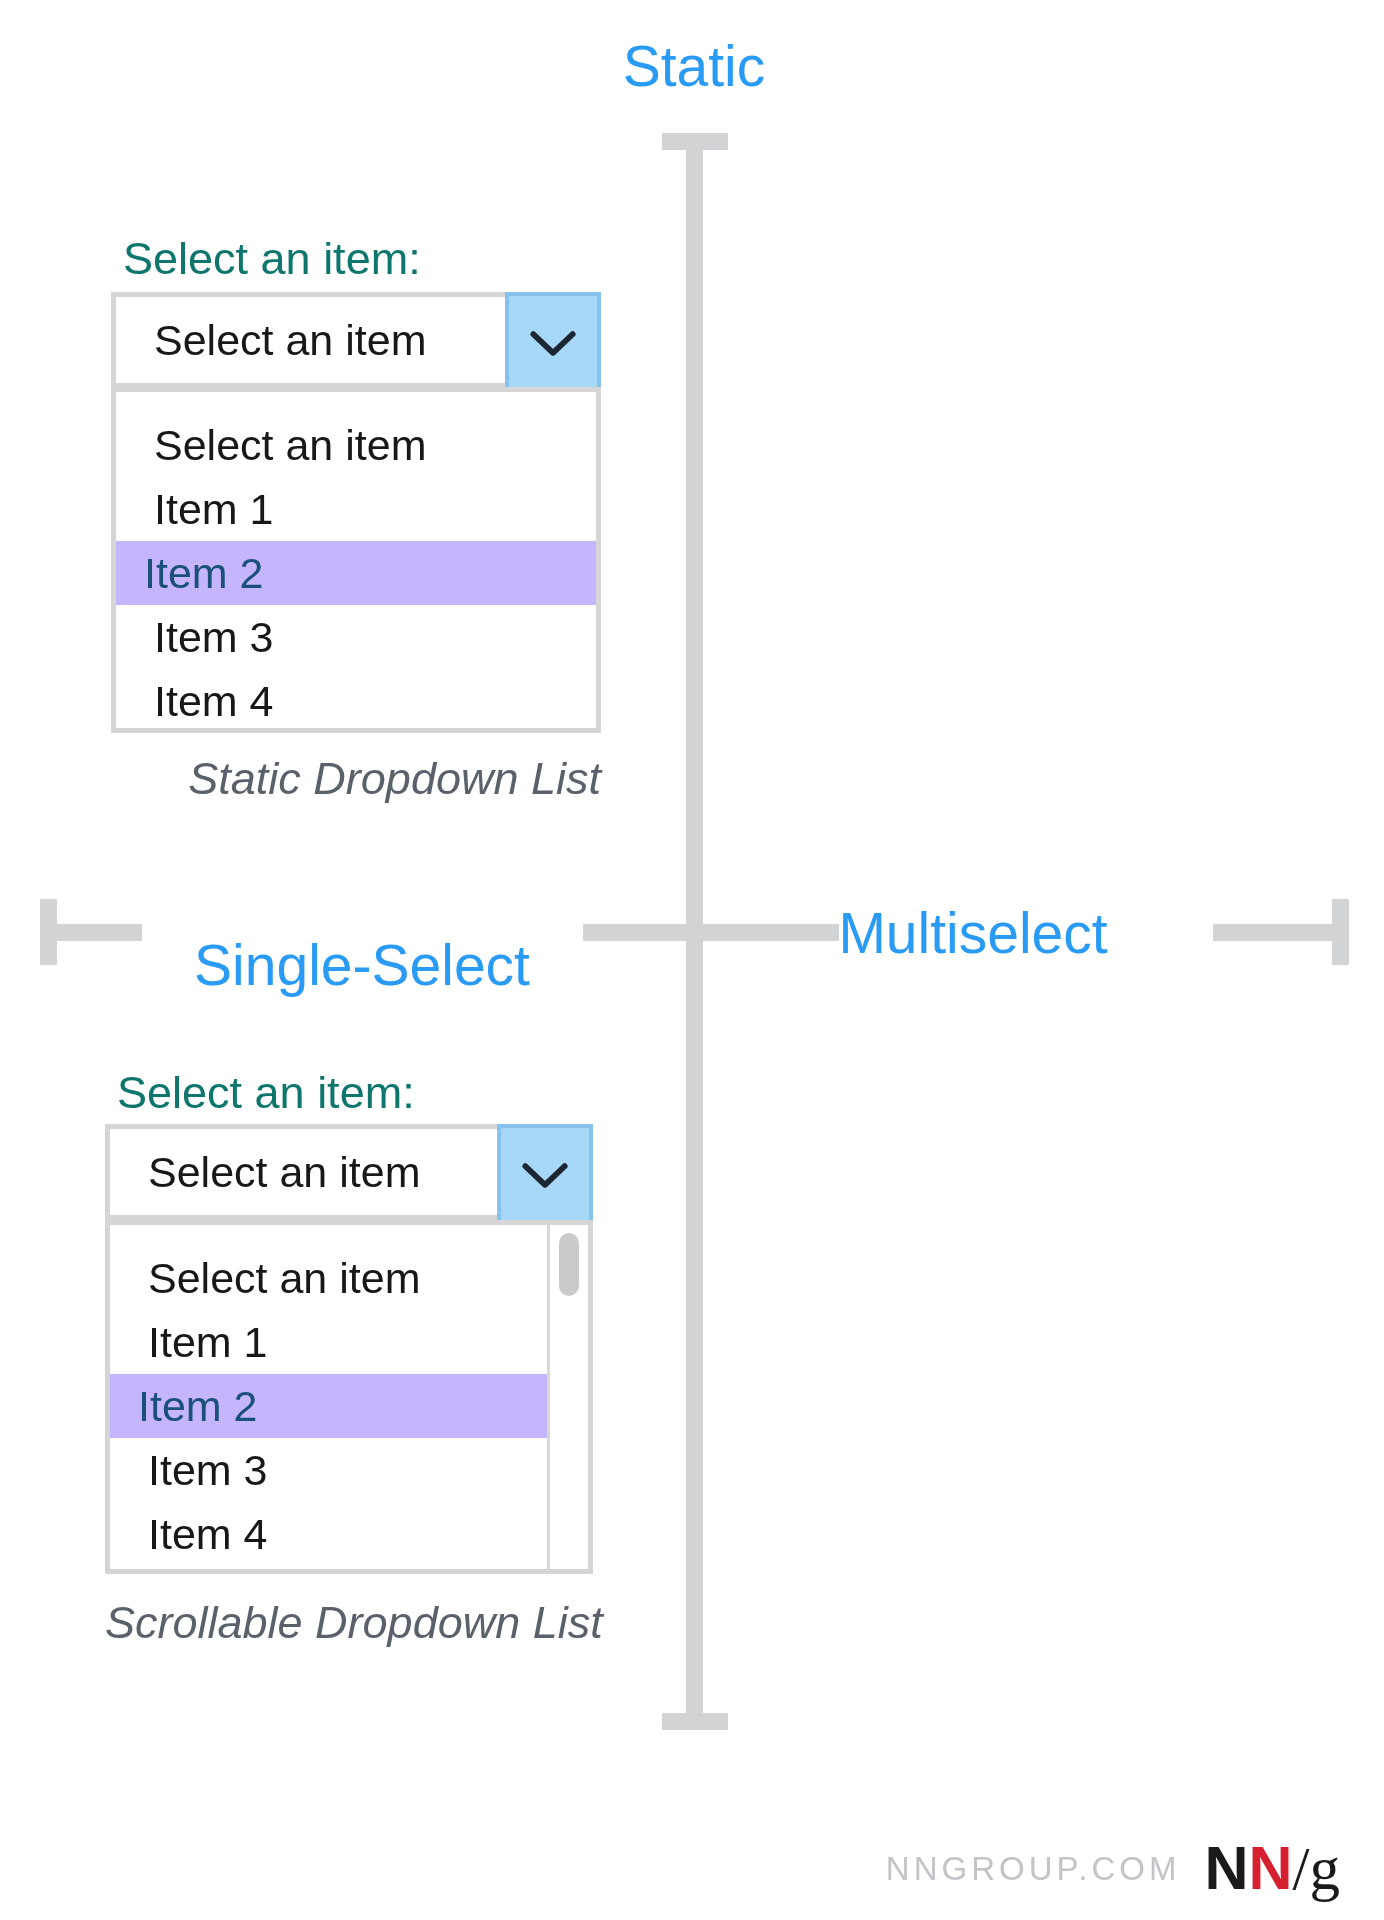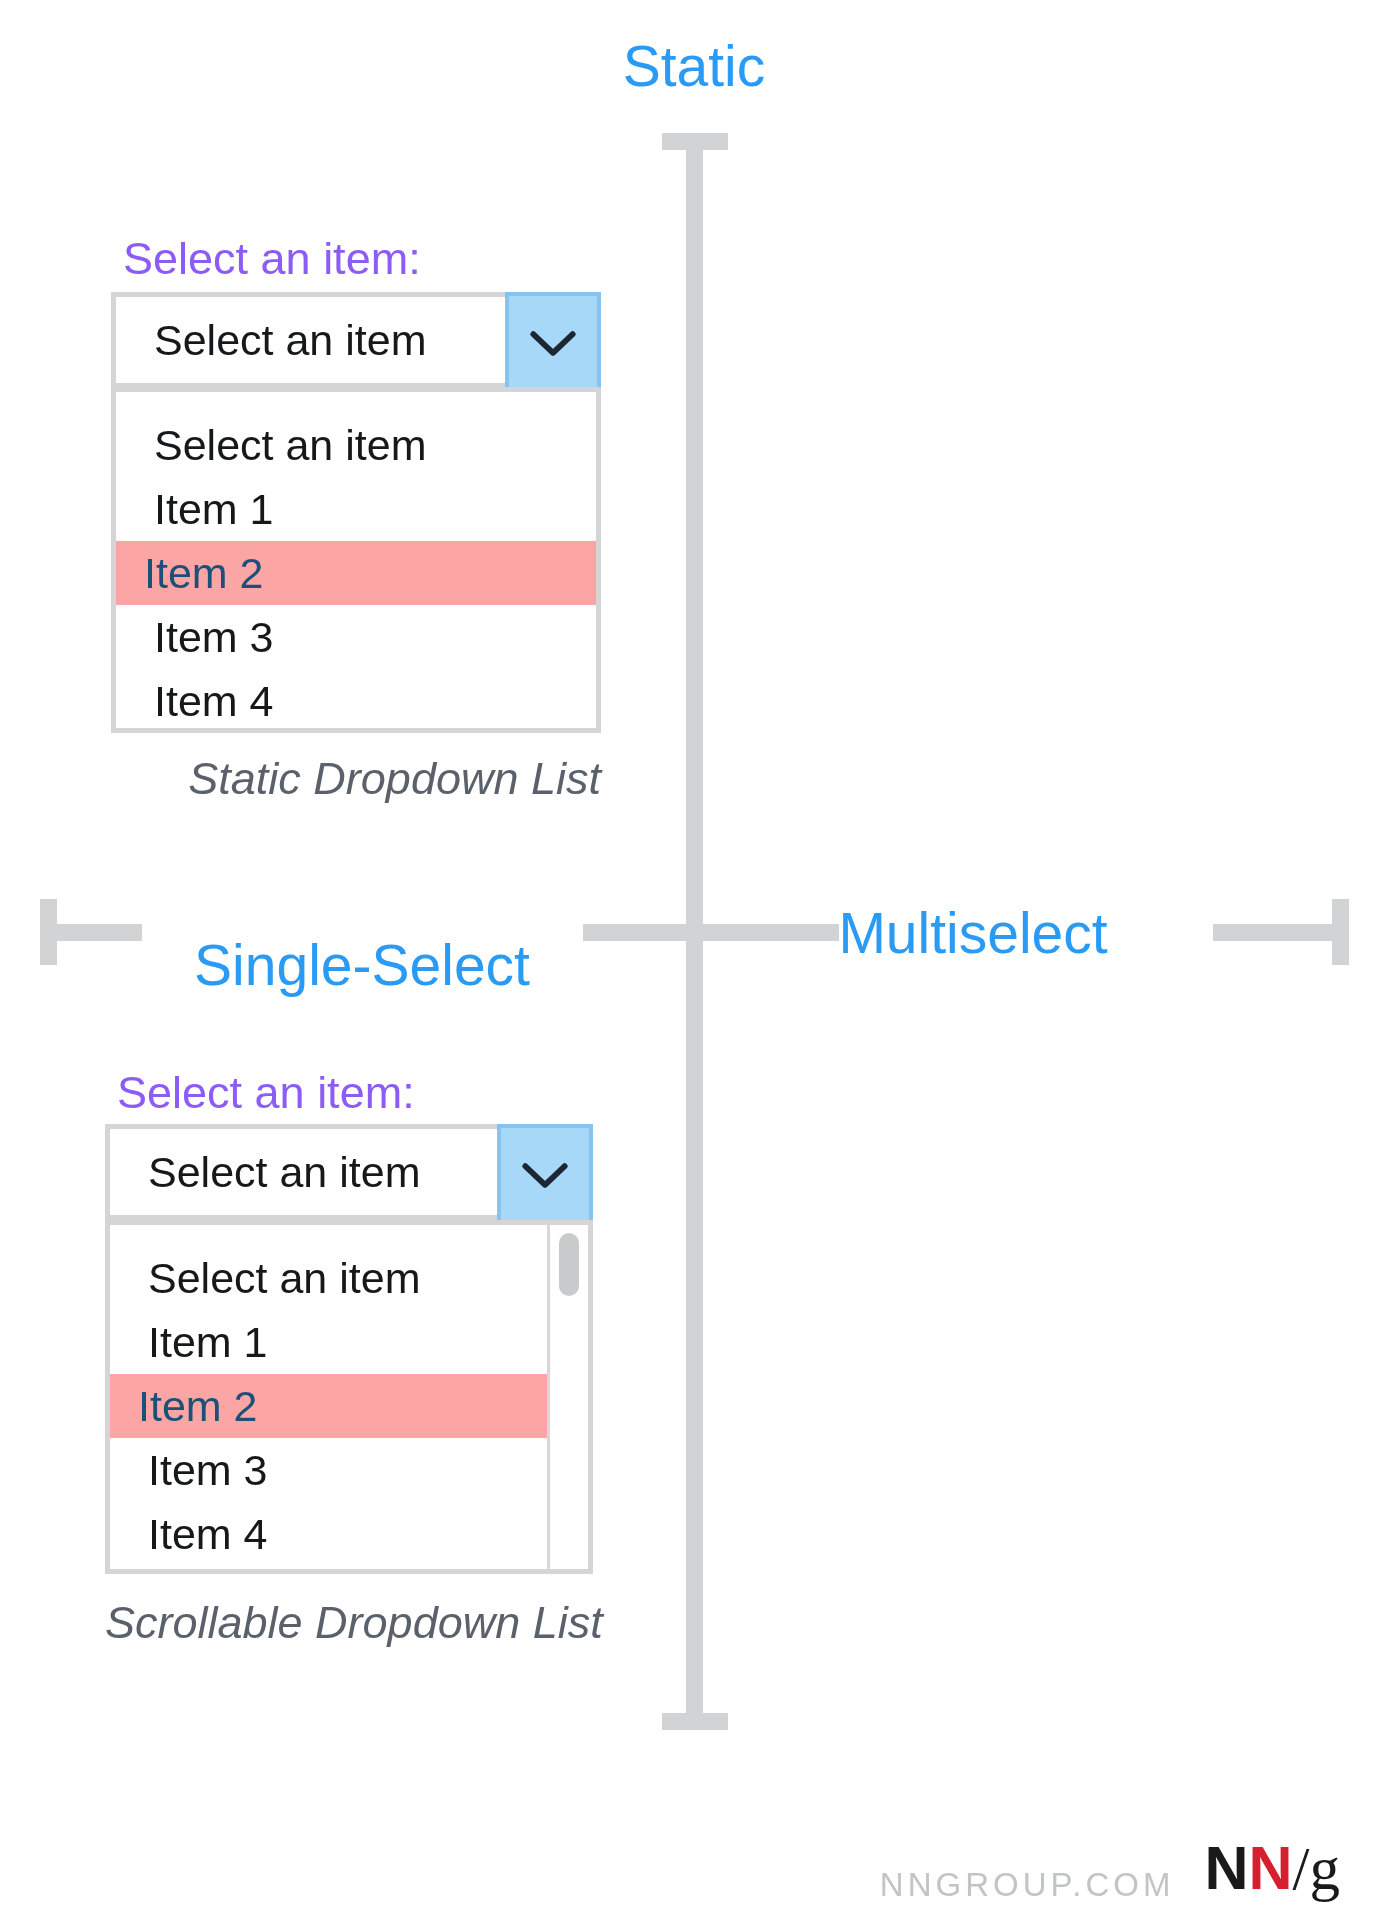--- a/index.html
+++ b/index.html
@@ -30,21 +30,21 @@
   .label-left   { left:362px;  top:905px;margin-top:32px; }
   .label-right  { left:973px; top:905px; }
 
   
   .dd { position:absolute; }
   .dd-static { left:111px; top:234px;  width:490px; height:580px; }
   .dd-scroll { left:105px; top:1068px; width:488px; height:600px; }
 
   .dd-label {
     position:absolute; left:12px; top:0; font-size:45px; line-height:1.1;
-    color:#8b5cf6;
+    color:#0f766e;
     text-align:center;
   }
   .dd-select {
     position:absolute; left:0; width:100%; height:96px;
     border:5px solid #d5d5d5; background:#fff;
     display:flex; align-items:center;
   }
   .dd-static .dd-select { top:58px; }
   .dd-scroll .dd-select { top:56px; }
   .dd-value { padding-left:38px; font-size:43px; color:#17181a; }
@@ -62,21 +62,21 @@
     border:5px solid #d5d5d5; background:#fff; padding-top:21px;
     overflow:hidden;
   }
   .dd-static .dd-list { top:153px; height:346px; }
   .dd-scroll .dd-list { top:152px; height:354px; }
 
   .dd-item {
     height:64px; line-height:64px; padding-left:38px;
     font-size:43px; color:#17181a; white-space:nowrap;
   }
-  .dd-item.selected { background:#fca5a5; color:#1b5078;padding-left:28px; }
+  .dd-item.selected { background:#c4b5fd; color:#1b5078;padding-left:28px; }
   .dd-scroll .dd-item { margin-right:41px; }
 
   .scroll-divider {
     position:absolute; right:38px; top:0; bottom:0; width:3px; background:#d8d8d8;
   }
   .scroll-thumb {
     position:absolute; right:9px; top:8px; width:20px; height:63px;
     border-radius:11px; background:#c9cacb; cursor:pointer;
   }
 
@@ -84,21 +84,21 @@
     position:absolute; left:0; width:100%; text-align:right;
     font-style:italic; font-size:45px; line-height:1; color:#5a616b;
     white-space:nowrap;
   }
   .dd-static .dd-caption { top:522px; }
   .dd-scroll .dd-caption { top:532px; }
 
   
   .footer {
     position:absolute; top:1833px; right:44px;
-    display:flex; align-items:flex-end; gap:30px; white-space:nowrap;
+    display:flex; align-items:center; gap:24px; white-space:nowrap;
   }
   .site { font-size:33px; letter-spacing:4px; color:#c3c4c8; }
   .logo { font-size:61px; letter-spacing:0; }
   .logo .n1 { font-weight:bold; color:#1a1a1a; }
   .logo .n2 { font-weight:bold; color:#d7202f; }
   .logo .ng { font-family:"Liberation Serif","DejaVu Serif",serif; color:#1a1a1a; }
 </style>
 </head>
 <body>
 

